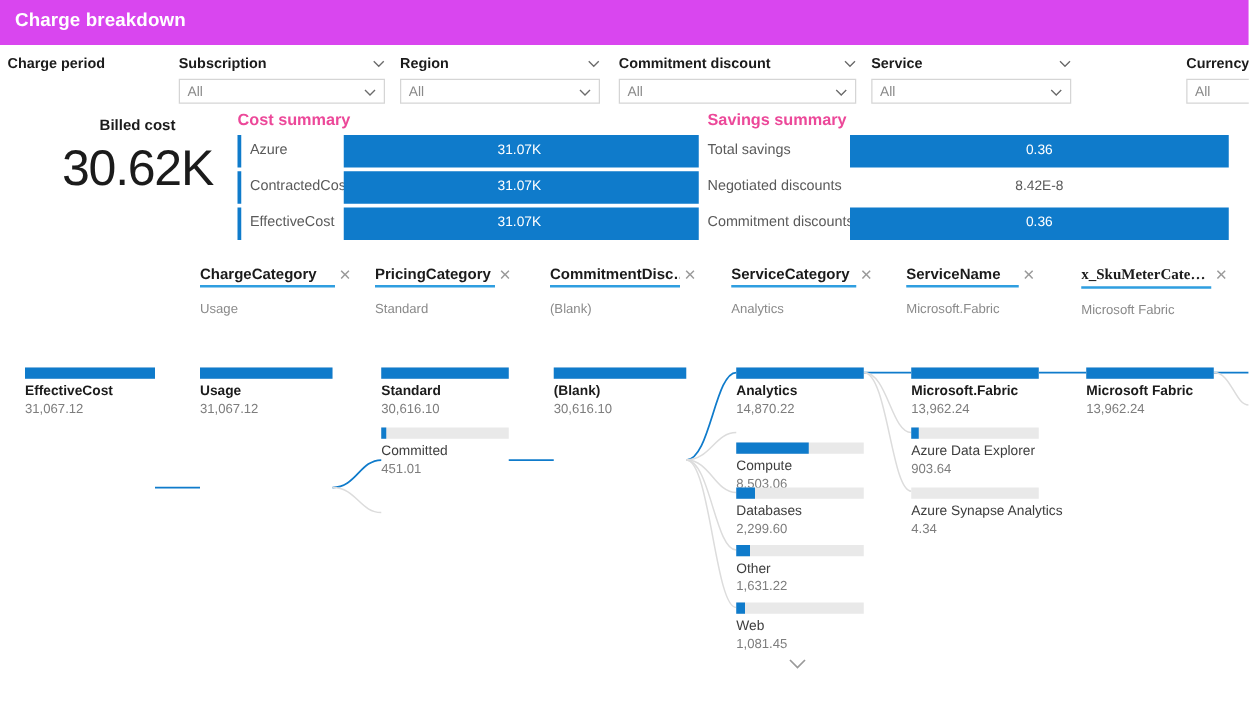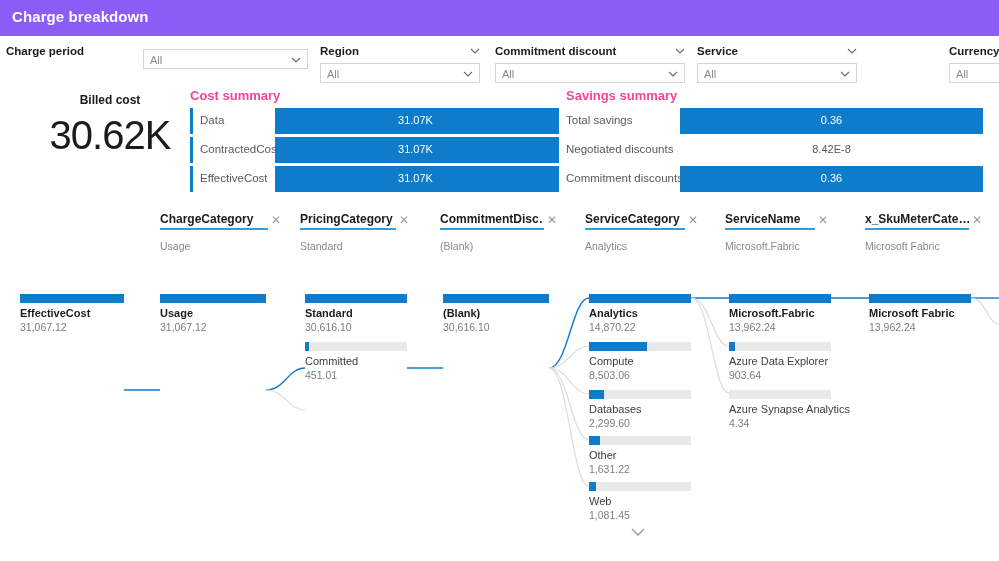--- a/index.html
+++ b/index.html
@@ -7,21 +7,21 @@
     width: 999px; height: 561px;
     background: #ffffff;
     font-family: "Liberation Sans", sans-serif;
     overflow: hidden;
   }
   #root { position: relative; width: 999px; height: 561px; }
 
   
   .titlebar {
     position: absolute; left: 0; top: 0; width: 999px; height: 36px;
-    background: #8b5cf6;
+    background: #d946ef;
     text-decoration: underline;
   }
   .titlebar .title {
     position: absolute; left: 12px; top: 8px;
     color: #ffffff; font-size: 15px; font-weight: 700;
     letter-spacing: .1px;
   }
 
   
   .filterbar {
@@ -131,20 +131,28 @@
     <div class="title">Charge breakdown</div>
   </div>
 
   <div class="filterbar">
 
     <div class="fgroup" style="left:6px;width:130px;">
       <div class="flabel">Charge period</div>
     </div>
 
     <div class="fgroup" style="left:143px;width:165px;">
+      <div class="fhead">
+        <div class="flabel">Subscription</div>
+        <span class="chev">
+            <svg width="10" height="10" viewBox="0 0 10 10">
+              <path d="M1 3 L5 7 L9 3" stroke="#6b6b6b" stroke-width="1.1" fill="none"></path>
+            </svg>
+          </span>
+      </div>
       <div class="fbox">
         <span class="val">All</span>
         <span class="chev">
             <svg width="10" height="10" viewBox="0 0 10 10">
               <path d="M1 3 L5 7 L9 3" stroke="#6b6b6b" stroke-width="1.1" fill="none"></path>
             </svg>
           </span>
       </div>
     </div>
 
@@ -220,21 +228,21 @@
     </div>
   </div>
 
   <div class="billed-label">Billed cost</div>
   <div class="billed-value">30.62K</div>
 
   <div class="panel-title" style="left:190px;top:88px;">Cost summary</div>
   <div id="cost-summary-rows">
       <div class="srow" style="left: 190px; top: 108px; width: 366px;">
         <div class="accent"></div>
-        <div class="skey" style="left: 10px;">Data</div>
+        <div class="skey" style="left: 10px;">Azure</div>
         <div class="bar" style="left: 85px; width: 281px;"></div>
         <div class="barlabel" style="left: 85px; width: 281px;">31.07K</div>
       </div>
       <div class="srow" style="left: 190px; top: 137px; width: 366px;">
         <div class="accent"></div>
         <div class="skey" style="left: 10px;">ContractedCost</div>
         <div class="bar" style="left: 85px; width: 281px;"></div>
         <div class="barlabel" style="left: 85px; width: 281px;">31.07K</div>
       </div>
       <div class="srow" style="left: 190px; top: 166px; width: 366px;">
@@ -265,21 +273,21 @@
         <div class="barlabel" style="left: 124px; width: 303px;">0.36</div>
       </div>
     </div>
 
   <div id="chips">
       <div class="chip" style="left: 160px; width: 126px;"><div class="cname" style="width: 108px;">ChargeCategory</div><div class="cx" style="left: 111px;">✕</div><div class="cval">Usage</div></div>
       <div class="chip" style="left: 300px; width: 114px;"><div class="cname" style="width: 96px;">PricingCategory</div><div class="cx" style="left: 99px;">✕</div><div class="cval">Standard</div></div>
       <div class="chip" style="left: 440px; width: 122px;"><div class="cname" style="width: 104px;">CommitmentDisc…</div><div class="cx" style="left: 107px;">✕</div><div class="cval">(Blank)</div></div>
       <div class="chip" style="left: 585px; width: 118px;"><div class="cname" style="width: 100px;">ServiceCategory</div><div class="cx" style="left: 103px;">✕</div><div class="cval">Analytics</div></div>
       <div class="chip" style="left: 725px; width: 108px;"><div class="cname" style="width: 90px;">ServiceName</div><div class="cx" style="left: 93px;">✕</div><div class="cval">Microsoft.Fabric</div></div>
-      <div class="chip" style="left: 865px; width: 122px;"><div class="cname" style="width: 104px;">x_SkuMeterCate…</div><div class="cx" style="left: 107px;">✕</div><div class="cval">Microsoft Fabric</div></div>
+      <div class="chip" style="left: 865px; width: 122px;"><div class="cname" style="width: 104px; font-family: Liberation Serif, serif;">x_SkuMeterCate…</div><div class="cx" style="left: 107px;">✕</div><div class="cval">Microsoft Fabric</div></div>
     </div>
 
   <div class="tree">
     <svg class="links" width="999" height="299">
 
       <path d="M124 128 L160 128" stroke="#0f7bcb" stroke-width="1.4" fill="none"></path>
 
       <path d="M266 128 C285 128 288 106 305 106" stroke="#0f7bcb" stroke-width="1.4" fill="none"></path>
       <path d="M266 128 C285 128 288 148 305 148" stroke="#dcdcdc" stroke-width="1.2" fill="none"></path>
 
@@ -330,21 +338,21 @@
           <div class="fill" style="width: 106px;"></div>
           <div class="nname">(Blank)</div>
           <div class="nval">30,616.10</div>
         </div>
         <div class="node sel" style="left: 589px; width: 102px; top: 32px; height: 42px;">
           <div class="track" style="width: 102px;"></div>
           <div class="fill" style="width: 102px;"></div>
           <div class="nname">Analytics</div>
           <div class="nval">14,870.22</div>
         </div>
-        <div class="node" style="left: 589px; width: 102px; top: 80px; height: 42px;">
+        <div class="node" style="left: 589px; width: 102px; top: 92px; height: 42px;">
           <div class="track" style="width: 102px;"></div>
           <div class="fill" style="width: 58px;"></div>
           <div class="nname">Compute</div>
           <div class="nval">8,503.06</div>
         </div>
         <div class="node" style="left: 589px; width: 102px; top: 128px; height: 42px;">
           <div class="track" style="width: 102px;"></div>
           <div class="fill" style="width: 15px;"></div>
           <div class="nname">Databases</div>
           <div class="nval">2,299.60</div>

